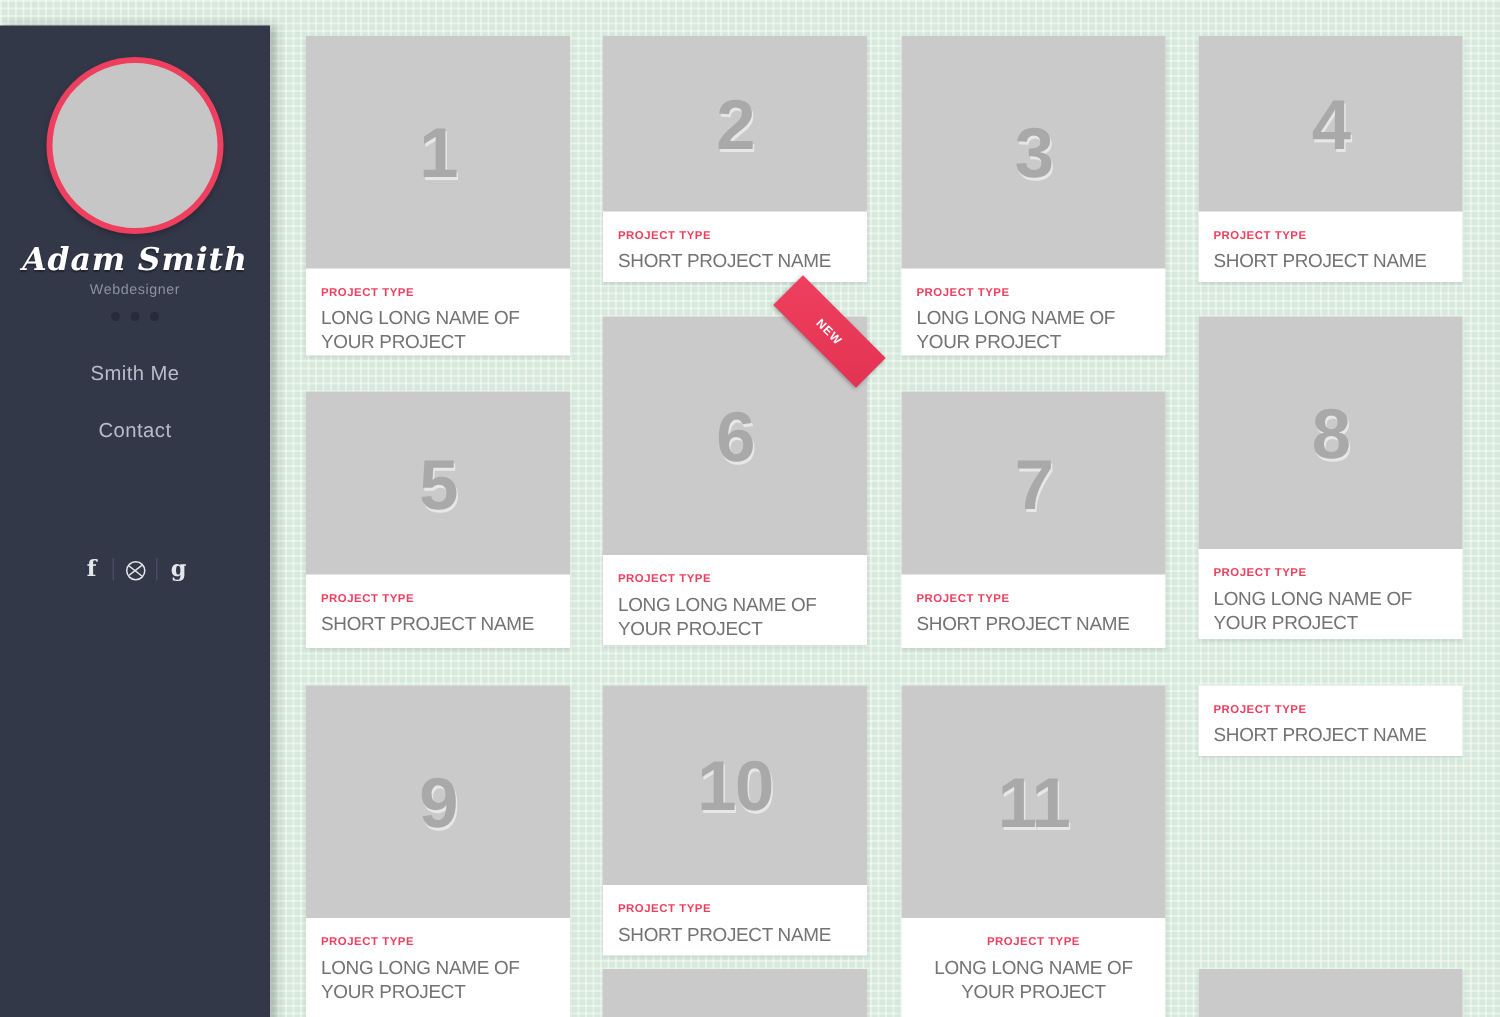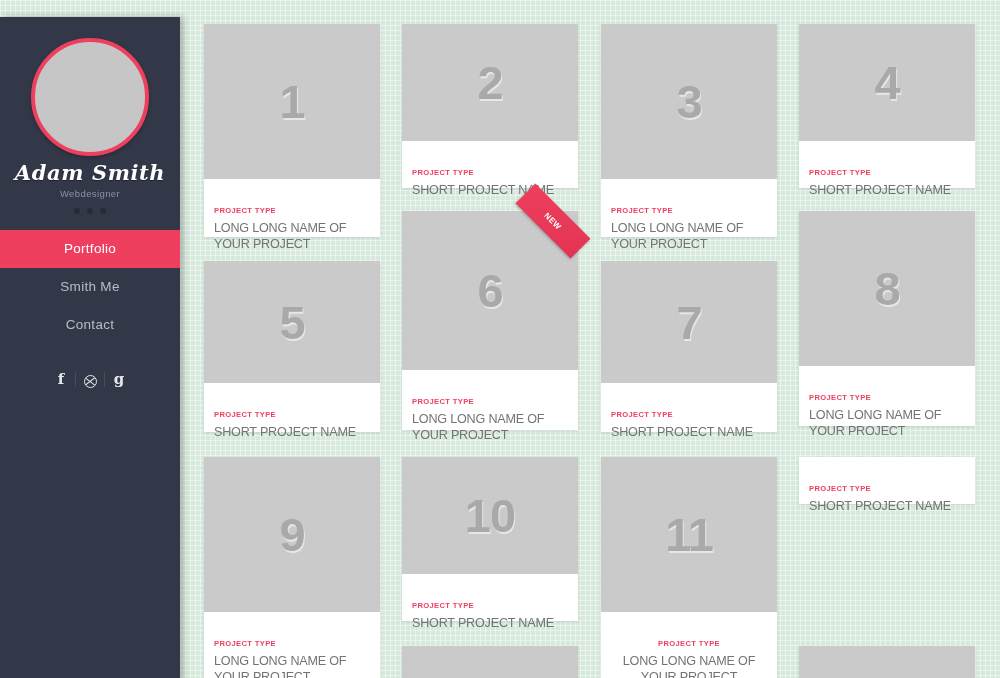--- a/index.html
+++ b/index.html
@@ -105,21 +105,21 @@
     background:#cacaca;
     display:flex; align-items:center; justify-content:center;
     overflow:visible;
   }
   .card-number {
     font-size:47px; font-weight:bold; color:#a9a9a9;
     letter-spacing:-1px;
     text-shadow:1px 2px 0 rgba(255,255,255,0.55);
   }
 
-  .card-body { padding:27px 10px 14px 10px; }
+  .card-body { padding:11px 10px 14px 10px; }
   .card-type {
     font-size:7.6px; font-weight:bold;
     letter-spacing:0.35px; color:#ef3f5e;
     margin-bottom:5px;
   }
   .card-title {
     font-size:12.6px; color:#737373;
     letter-spacing:-0.2px; line-height:1.28;
   }
 
@@ -151,21 +151,20 @@
 
     <div class="profile-role">Webdesigner</div>
 
     <div class="dots">
       <span class="dot"></span>
       <span class="dot"></span>
       <span class="dot"></span>
     </div>
 
     <nav class="nav">
-      <div class="nav-item active">Portfolio</div>
       <div class="nav-item">Smith Me</div>
       <div class="nav-item">Contact</div>
     </nav>
 
     <div class="socials">
       <span class="social-icon serif">f</span>
       <span class="social-sep"></span>
       <span class="social-icon">
         <span class="dribbble-glyph"></span>
       </span>
@@ -221,21 +220,21 @@
             <div class="ribbon">
               <span class="ribbon-label">NEW</span>
             </div>
           </div>
           <div class="card-body" style="height: 60px;">
             <div class="card-type">PROJECT TYPE</div>
             <div class="card-title">LONG LONG NAME OF YOUR PROJECT</div>
           </div>
         </article>
         <article class="card" style="top: 457px;">
-          <div class="card-media" style="height: 117px; text-align: center;">
+          <div class="card-media" style="height: 133px; text-align: center;">
             <span class="card-number">10</span>
           </div>
           <div class="card-body" style="height: 47px;">
             <div class="card-type">PROJECT TYPE</div>
             <div class="card-title">SHORT PROJECT NAME</div>
           </div>
         </article>
         <article class="card" style="top: 646px;">
           <div class="card-media" style="height: 32px;"></div>
         </article>

